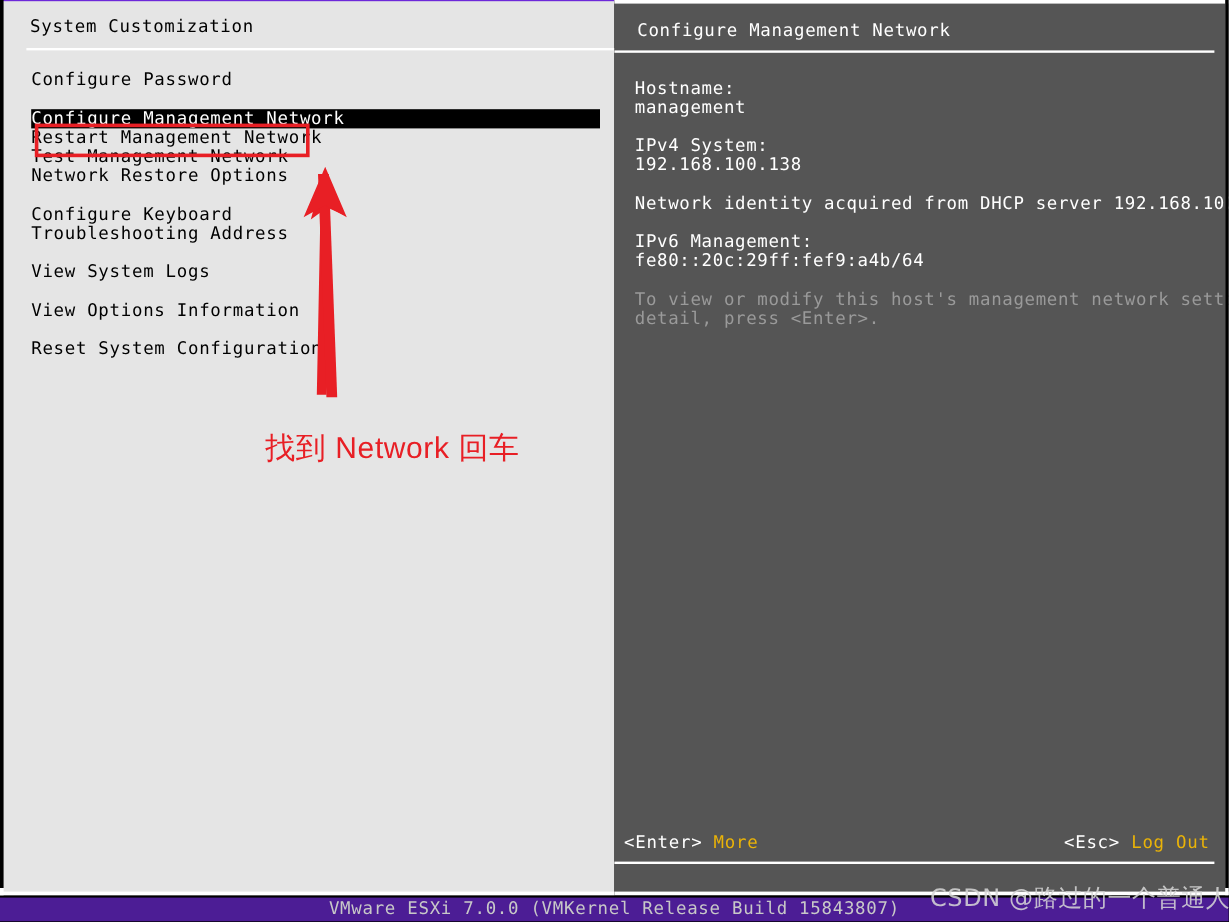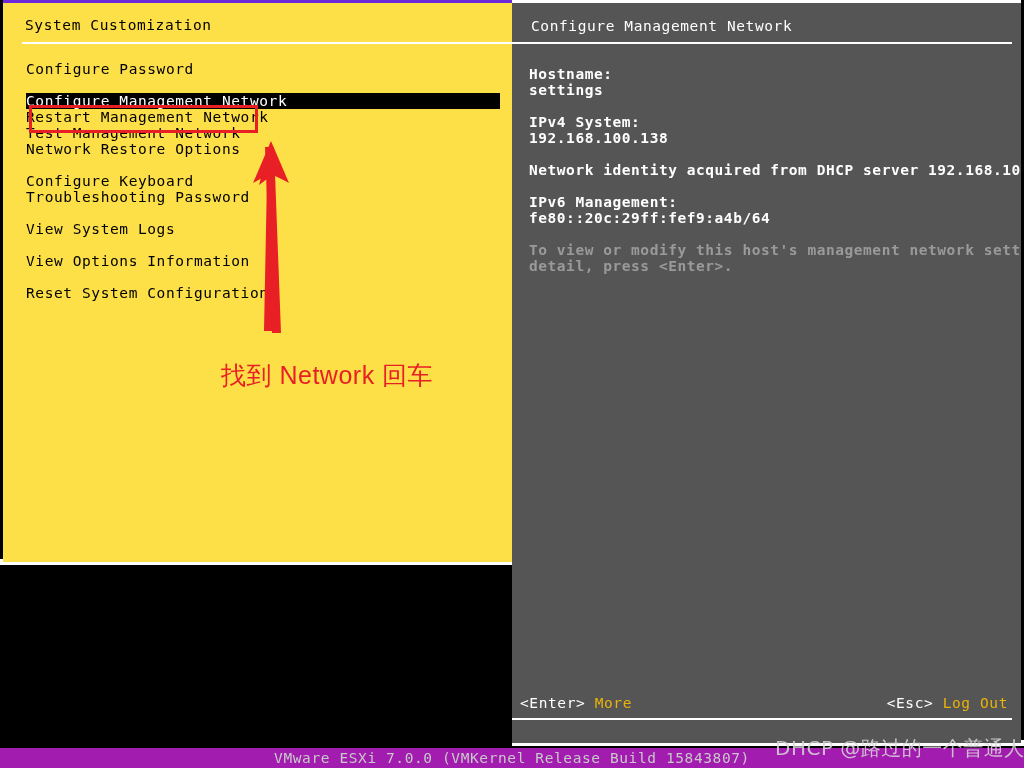--- a/index.html
+++ b/index.html
@@ -20,25 +20,25 @@
     height: 768px;
     background: #000000;
   }
 
   
   #left-panel {
     position: absolute;
     left: 0;
     top: 0;
     width: 512px;
-    height: 565px;
-    background: #fde047;
+    height: 746px;
+    background: #e5e5e5;
     box-sizing: border-box;
     border-left: 3px solid #ffffff;
-    border-top: 3px solid #6d28d9;
+    border-top: 1px solid #6d28d9;
     border-bottom: 3px solid #ffffff;
   }
   #left-panel::before {
     
     content: "";
     position: absolute;
     left: -3px;
     top: -3px;
     width: 3px;
     height: 100%;
@@ -164,21 +164,20 @@
     top: 39px;
     height: 2px;
     background: #ffffff;
   }
 
   #right-body {
     position: absolute;
     left: 17px;
     top: 63px;
     right: 2px;
-    font-weight: bold;
   }
   .rrow {
     height: 16px;
     line-height: 16px;
     font-size: 14.5px;
     letter-spacing: 0.55px;
     color: #ffffff;
     white-space: nowrap;
   }
   .rrow.dim {
@@ -215,21 +214,21 @@
   .keycap { color: #ffffff; }
   .keylabel { color: #eab308; }
 
   
   #status-bar {
     position: absolute;
     left: 0;
     top: 748px;
     width: 1024px;
     height: 20px;
-    background: #a21caf;
+    background: #4c1d95;
     color: #c8c8c8;
     font-size: 14.5px;
     letter-spacing: 0.6px;
     text-align: center;
     line-height: 20px;
     white-space: nowrap;
   }
 
   
   #watermark {
@@ -256,21 +255,21 @@
 
     <div id="menu">
       <div class="menu-item">Configure Password</div>
       <div class="menu-gap"></div>
       <div class="menu-item selected">Configure Management Network</div>
       <div class="menu-item">Restart Management Network</div>
       <div class="menu-item">Test Management Network</div>
       <div class="menu-item">Network Restore Options</div>
       <div class="menu-gap"></div>
       <div class="menu-item">Configure Keyboard</div>
-      <div class="menu-item">Troubleshooting Password</div>
+      <div class="menu-item">Troubleshooting Address</div>
       <div class="menu-gap"></div>
       <div class="menu-item">View System Logs</div>
       <div class="menu-gap"></div>
       <div class="menu-item">View Options Information</div>
       <div class="menu-gap"></div>
       <div class="menu-item">Reset System Configuration</div>
     </div>
 
     <div id="red-box"></div>
 
@@ -283,21 +282,21 @@
     <div id="cn-note">找到 Network 回车</div>
   </div>
 
   <div id="right-panel">
 
     <div id="right-title">Configure Management Network</div>
     <div id="right-header-rule"></div>
 
     <div id="right-body">
       <div class="rrow">Hostname:</div>
-      <div class="rrow">settings</div>
+      <div class="rrow">management</div>
 
       <div class="rgap"></div>
 
       <div class="rrow">IPv4 System:</div>
       <div class="rrow">192.168.100.138</div>
 
       <div class="rgap"></div>
 
       <div class="rrow">Network identity acquired from DHCP server 192.168.100.254</div>
 
@@ -320,15 +319,15 @@
     </div>
 
     <div id="key-esc">
       <span class="keycap">&lt;Esc&gt;</span>
       <span class="keylabel">Log Out</span>
     </div>
   </div>
 
   <div id="status-bar">VMware ESXi 7.0.0 (VMKernel Release Build 15843807)</div>
 
-  <div id="watermark">DHCP @路过的一个普通人</div>
+  <div id="watermark">CSDN @路过的一个普通人</div>
 
 </div>
 
 </body></html>

